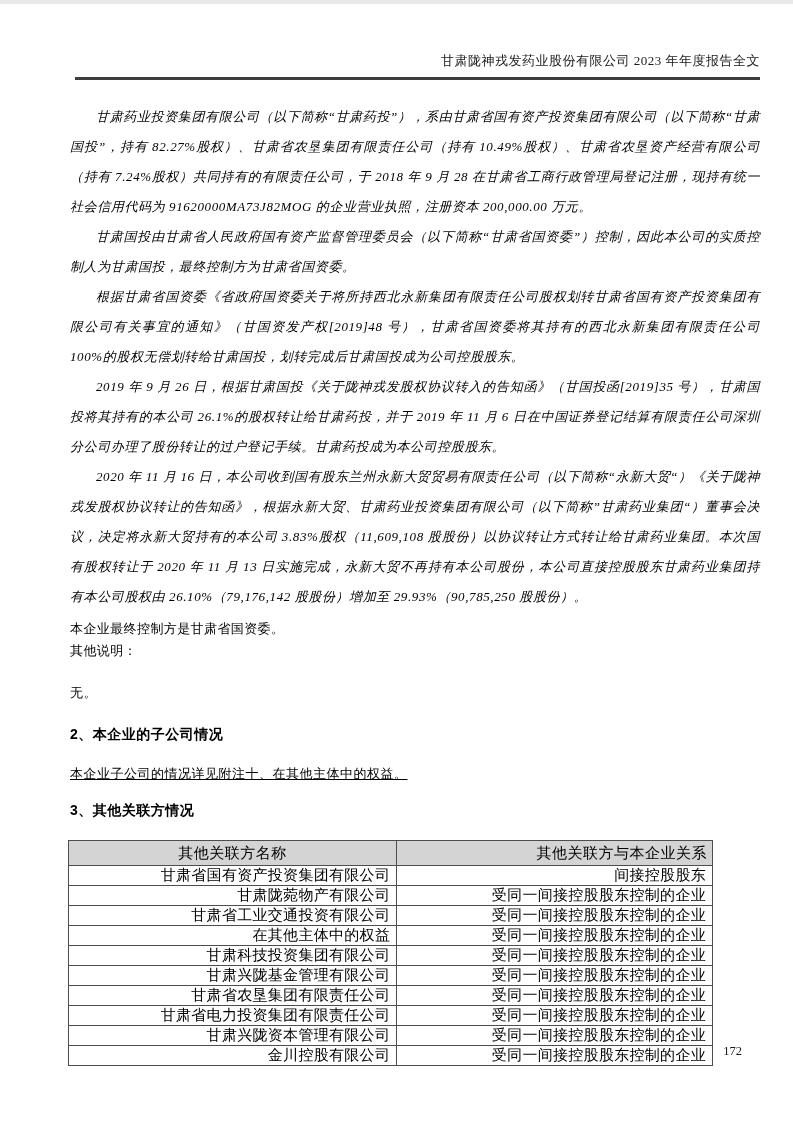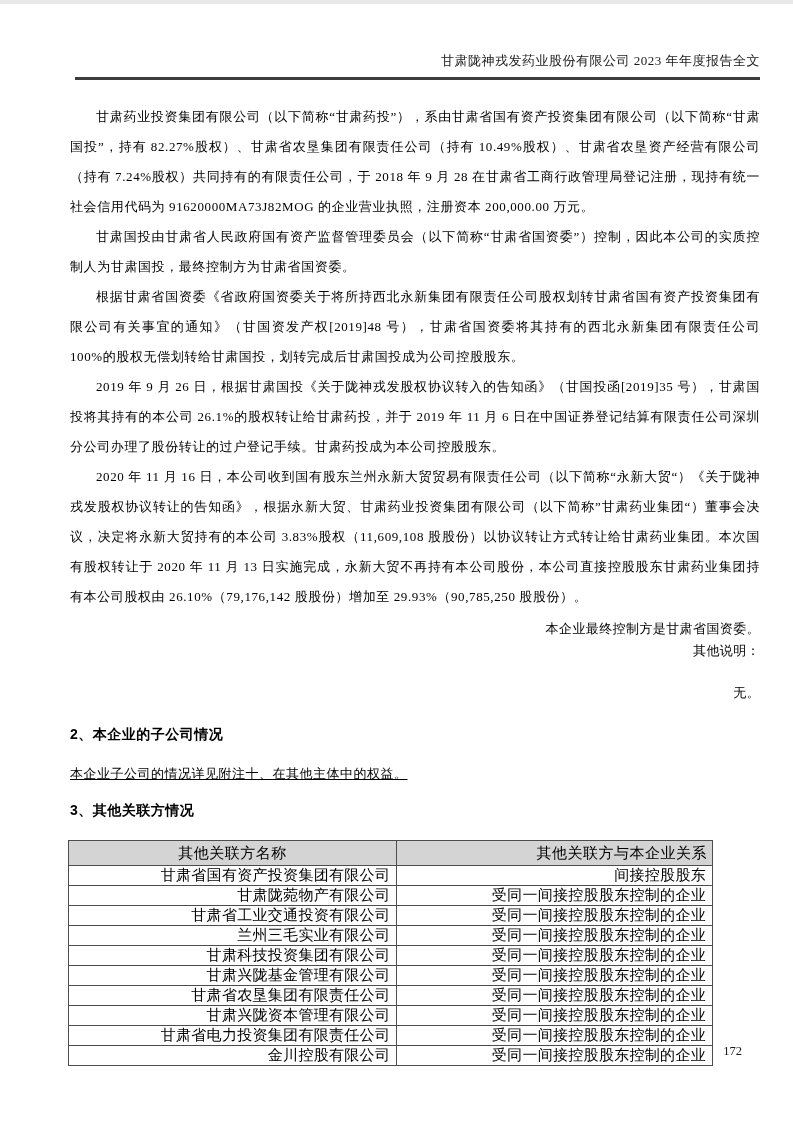--- a/index.html
+++ b/index.html
@@ -24,26 +24,26 @@
   .content{
     position:absolute;top:98px;left:70px;width:690px;
   }
   .content p.body-par{
     margin:0;
     font-size:13px;
     line-height:30px;
     text-align:justify;
     text-indent:2em;
     letter-spacing:0.6px;
+    font-style:italic;
   }
   .plain{
     font-size:13px;
     line-height:22px;
     letter-spacing:0.4px;
-    text-align:right;
   }
   .plain.first{margin-top:6px;}
   .plain.none-note{margin-top:20px;}
   h2.sec{
     margin:22px 0 0 0;
     font-family:"Liberation Sans","DejaVu Sans",sans-serif;
     font-size:14px;
     font-weight:bold;
     letter-spacing:0.5px;
   }
@@ -131,41 +131,41 @@
           </tr>
           <tr>
             <td>甘肃陇菀物产有限公司</td>
             <td>受同一间接控股股东控制的企业</td>
           </tr>
           <tr>
             <td>甘肃省工业交通投资有限公司</td>
             <td>受同一间接控股股东控制的企业</td>
           </tr>
           <tr>
-            <td>兰州三毛实业有限公司</td>
+            <td>在其他主体中的权益</td>
             <td>受同一间接控股股东控制的企业</td>
           </tr>
           <tr>
             <td>甘肃科技投资集团有限公司</td>
             <td>受同一间接控股股东控制的企业</td>
           </tr>
           <tr>
             <td>甘肃兴陇基金管理有限公司</td>
             <td>受同一间接控股股东控制的企业</td>
           </tr>
           <tr>
             <td>甘肃省农垦集团有限责任公司</td>
             <td>受同一间接控股股东控制的企业</td>
           </tr>
           <tr>
-            <td>甘肃兴陇资本管理有限公司</td>
+            <td>甘肃省电力投资集团有限责任公司</td>
             <td>受同一间接控股股东控制的企业</td>
           </tr>
           <tr>
-            <td>甘肃省电力投资集团有限责任公司</td>
+            <td>甘肃兴陇资本管理有限公司</td>
             <td>受同一间接控股股东控制的企业</td>
           </tr>
           <tr>
             <td>金川控股有限公司</td>
             <td>受同一间接控股股东控制的企业</td>
           </tr>
         </tbody>
     </table>
 
   </div>

